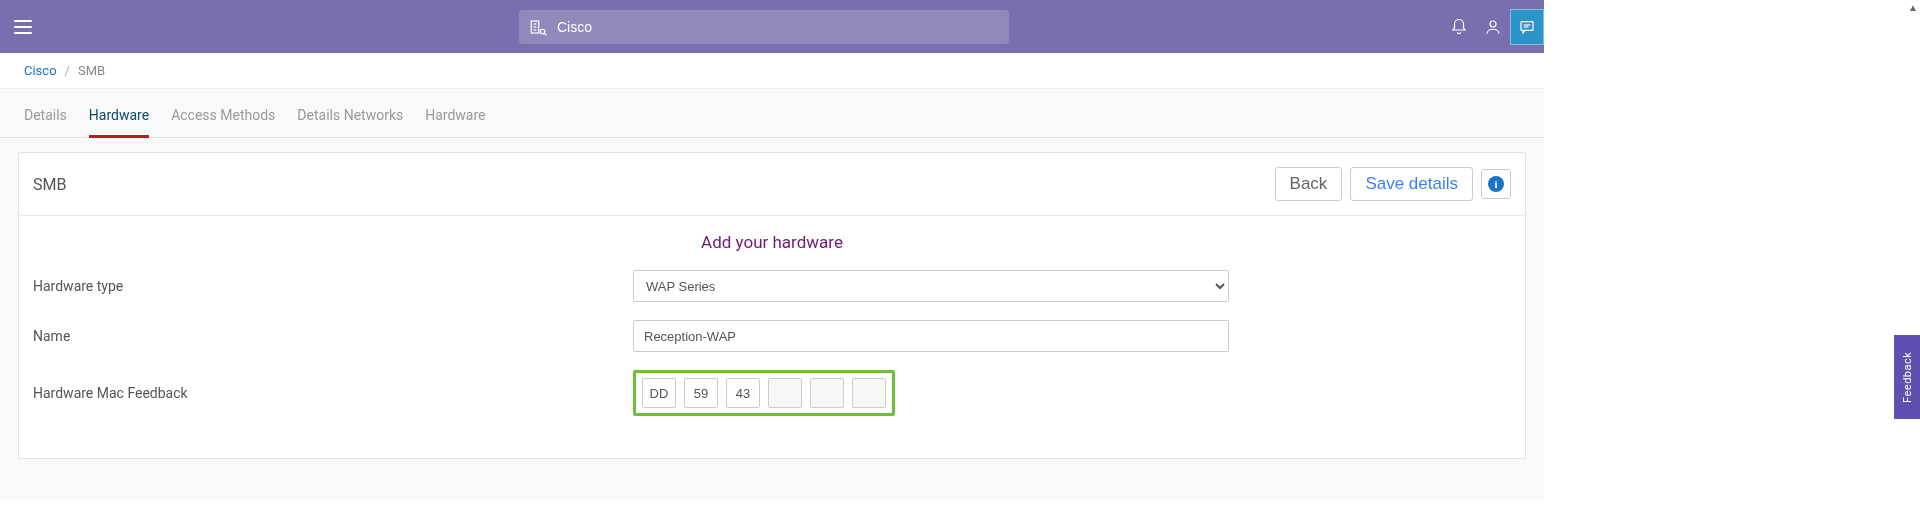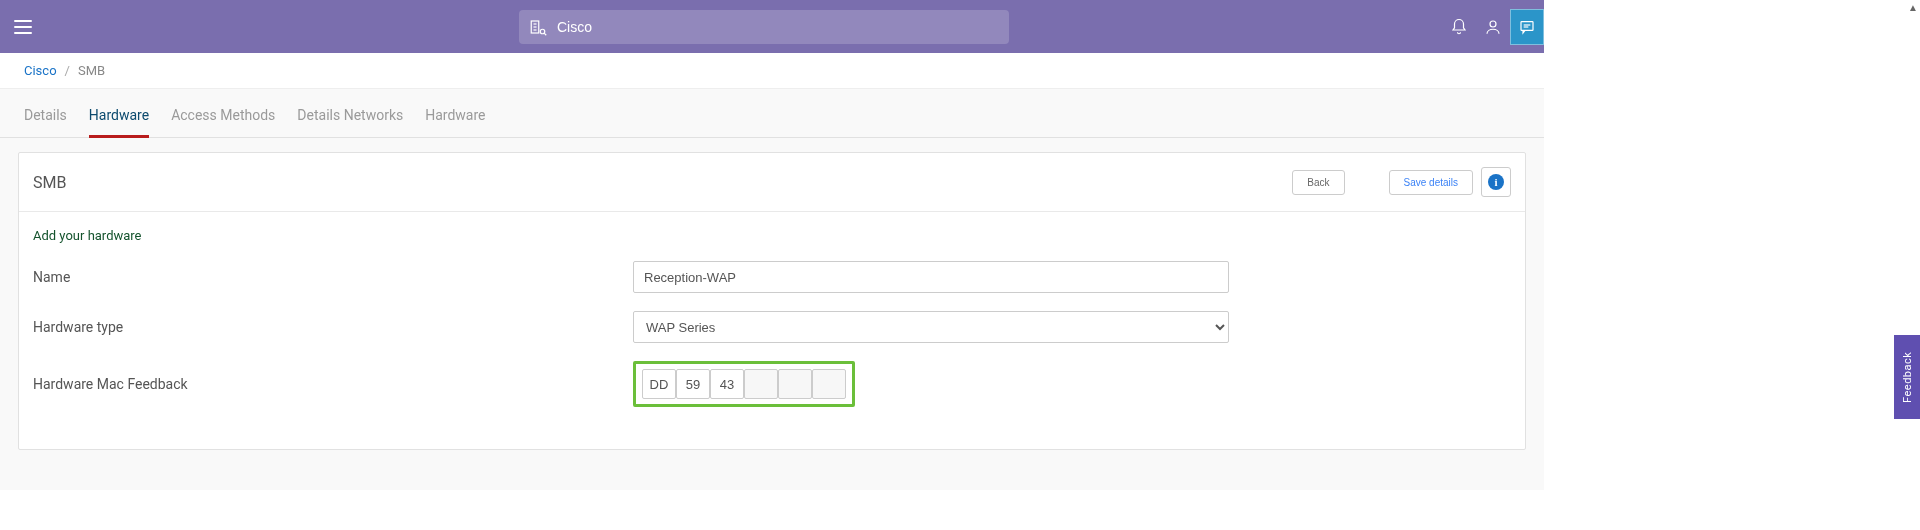--- a/index.html
+++ b/index.html
@@ -30,35 +30,35 @@
   .page { background:#f9f9f9; padding-bottom:40px; }
   .tabs { padding: 18px 24px 0 24px; border-bottom:1px solid #e1e1e1; display:flex; gap:22px; background:#f9f9f9; }
   .tab { padding-bottom:12px; color:#9a9a9a; font-size:14px; cursor:pointer; }
   .tab.active { color:#0c4a6e; border-bottom:3px solid #b91c1c; margin-bottom:-1px; }
 
   
   .panel { margin: 14px 18px 0 18px; background:#fff; border:1px solid #e1e1e1; border-radius:2px; min-height:270px; }
   .panel-head { display:flex; align-items:center; justify-content:space-between; padding: 14px 14px; border-bottom:1px solid #e9e9e9; }
   .panel-title { font-size:16px; color:#555; }
   .panel-actions { display:flex; gap:8px; align-items:center; }
-  .btn { border:1px solid #ccc; background:#fff; color:#666; padding:6px 14px; border-radius:3px; font-size:10px; cursor:pointer;margin-left:36px; }
+  .btn { border:1px solid #ccc; background:#fff; color:#666; padding:6px 14px; border-radius:3px; font-size:17px; cursor:pointer; }
   .btn.disabled { color:#3b82f6; cursor:default; background:#fff; }
   .info-btn { width:30px; height:30px; border:1px solid #ccc; border-radius:3px; display:flex; align-items:center; justify-content:center; cursor:pointer; }
   .info-btn .circ { width:16px; height:16px; border-radius:50%; background:#1a73c7; color:#fff; font-size:11px; font-weight:bold; display:flex; align-items:center; justify-content:center; font-style:normal; font-family: Georgia, serif; }
 
   .panel-body { padding: 16px 14px 24px 14px; }
-  .section-sub { font-size:13px; color:#14532d; margin-bottom:18px; }
+  .section-sub { font-size:17px; color:#701a75; margin-bottom:18px;text-align:center; }
 
   .row { display:flex; align-items:center; margin-bottom:18px; }
   .row .lbl { width:600px; font-size:14px; color:#555; }
   .row .ctl { flex:1; max-width:600px; }
   .txt { width:596px; height:32px; border:1px solid #ccc; border-radius:2px; padding:0 10px; font-size:13px; color:#555; }
   .sel { width:596px; height:32px; border:1px solid #ccc; border-radius:2px; padding:0 8px; font-size:13px; color:#555; background:#fff; }
 
-  .mac-group { display:flex; padding:5px 6px; border:3px solid #6bbf3a; border-radius:2px; width:fit-content; }
+  .mac-group { display:flex; gap:8px; padding:5px 6px; border:3px solid #6bbf3a; border-radius:2px; width:fit-content; }
   .mac-in { width:34px; height:30px; text-align:center; border:1px solid #ccc; border-radius:2px; font-size:13px; color:#555; }
   .mac-in.blur { color:transparent; text-shadow: 0 0 5px rgba(120,120,120,0.8); background: #f7f7f7; }
 
   
   .feedback { position:fixed; right:0; top:335px; width:26px; height:84px; background:#5f4fb0; color:#fff; font-size:11px; display:flex; align-items:center; justify-content:center; writing-mode: vertical-rl; transform: rotate(180deg); cursor:pointer; letter-spacing:0.5px; }
 
   .scroll-arrow { position:fixed; right:0; top:0; width:14px; height:14px; color:#666; font-size:10px; display:flex; align-items:center; justify-content:center;}
 </style>
 </head>
 <body>
@@ -132,32 +132,32 @@
           <div class="info-btn">
             <span class="circ">i</span>
           </div>
         </div>
       </div>
 
       <div class="panel-body">
         <div class="section-sub">Add your hardware</div>
 
         <div class="row">
-          <div class="lbl">Name</div>
-          <div class="ctl">
-            <input class="txt" type="text" value="Reception-WAP" style="">
-          </div>
-        </div>
-
-        <div class="row">
           <div class="lbl">Hardware type</div>
           <div class="ctl">
             <select class="sel">
               <option selected="">WAP Series</option>
             </select>
+          </div>
+        </div>
+
+        <div class="row">
+          <div class="lbl">Name</div>
+          <div class="ctl">
+            <input class="txt" type="text" value="Reception-WAP" style="">
           </div>
         </div>
 
         <div class="row">
           <div class="lbl">Hardware Mac Feedback</div>
           <div class="ctl">
             <div class="mac-group">
               <input class="mac-in" value="DD" style="">
               <input class="mac-in" value="59" style="">
               <input class="mac-in" value="43" style="">

